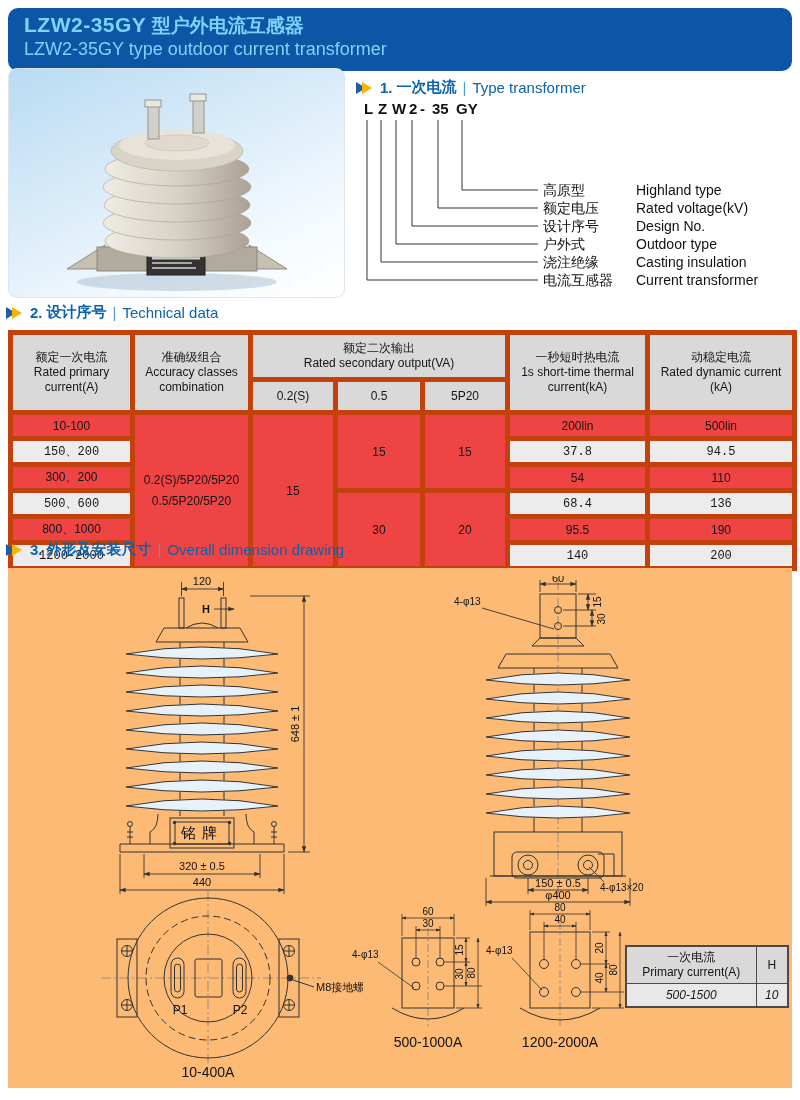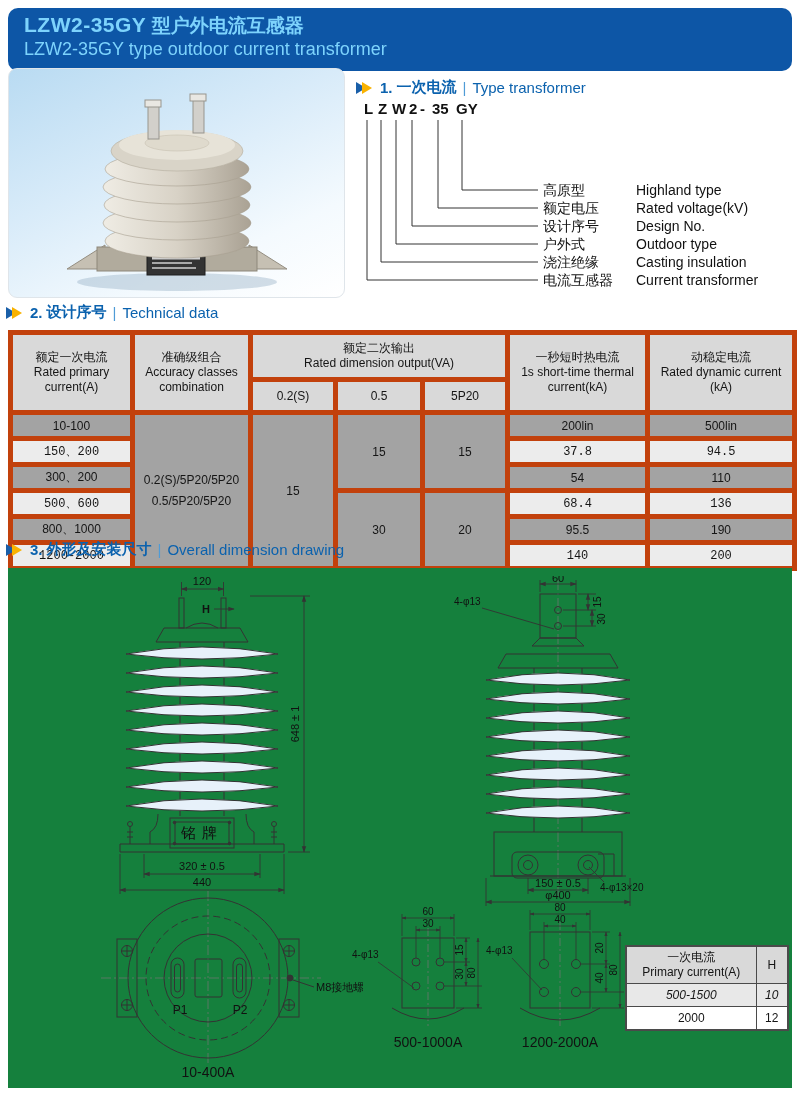--- a/index.html
+++ b/index.html
@@ -23,26 +23,26 @@
   .sec-zh{font-weight:bold;margin-left:4px;}
   .sec-sep{color:#4f9bd6;margin:0 6px;font-weight:normal;}
 
   
   table{border-collapse:collapse;}
   .tech-table{left:8px;top:330px;width:784px;font-size:12px;color:#151515;table-layout:fixed;}
   .tech-table th,.tech-table td{border:5px solid #c2410c;text-align:center;vertical-align:middle;padding:0;}
   .tech-table thead th{background:#d9d9d9;font-weight:normal;line-height:1.25;font-size:12px;}
   .tech-table .hrow1 th{height:42px;}
   .tech-table .hrow2 th{height:28px;margin-top:40px;}
-  .tech-table tbody td{height:21px;background:#a3a3a3;}
+  .tech-table tbody td{height:21px;background:#ef4444;}
   .tech-table tbody td.sh{background:#ececec;font-family:Liberation Mono, monospace;}
   .tech-table .acc div{line-height:1.7;}
 
   
-  .panel{left:8px;top:568px;width:784px;height:520px;background:#15803d;}
+  .panel{left:8px;top:568px;width:784px;height:520px;background:#fdba74;}
   svg text{font-family:"Liberation Sans",sans-serif;fill:#111;}
   .dim{font-size:11px;}
   .dims{font-size:10px;}
   .cap{font-size:14px;}
 
   
   .h-table{left:617px;top:377px;width:164px;font-size:12px;color:#151515;background:#fff;border:2px solid #4a4a4a;padding-left:32px;}
   .h-table th,.h-table td{border:1px solid #4a4a4a;text-align:center;vertical-align:middle;padding:0;}
   .h-table thead th{background:#d9d9d9;font-weight:normal;line-height:1.25;height:36px;}
   .h-table tbody td{height:22px;}
@@ -168,21 +168,21 @@
           <div>Rated primary</div>
           <div>current(A)</div>
       </th>
       <th rowspan="2">
         <div>准确级组合</div>
           <div>Accuracy classes</div>
           <div>combination</div>
       </th>
       <th colspan="3">
         <div>额定二次输出</div>
-          <div>Rated dimension output(VA)</div>
+          <div>Rated secondary output(VA)</div>
       </th>
       <th rowspan="2">
         <div>一秒短时热电流</div>
           <div>1s short-time thermal</div>
           <div>current(kA)</div>
       </th>
       <th rowspan="2">
         <div>动稳定电流</div>
           <div>Rated dynamic current</div>
           <div>(kA)</div>
@@ -500,19 +500,15 @@
             <div>Primary current(A)</div>
         </th>
         <th>H</th>
       </tr>
     </thead>
     <tbody>
       <tr class="alt">
         <td>500-1500</td>
         <td>10</td>
       </tr>
-      <tr>
-        <td>2000</td>
-        <td>12</td>
-      </tr>
     </tbody>
   </table>
 </div>
 
 </body></html>

